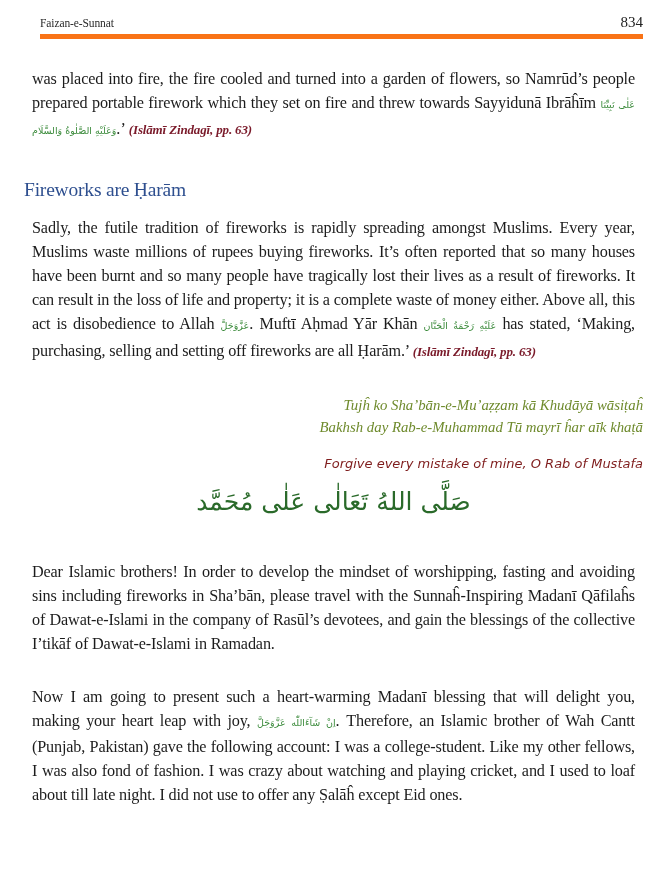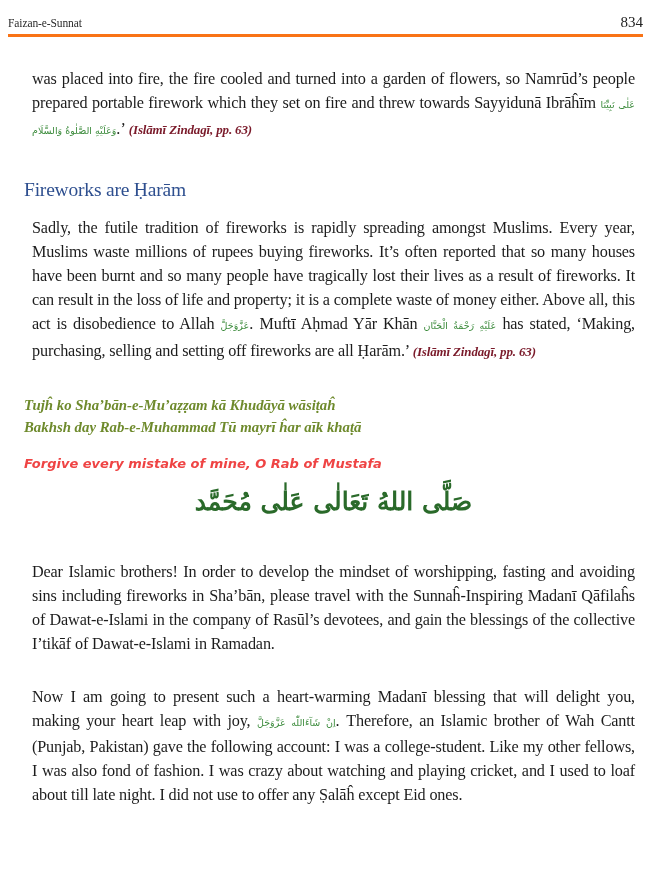--- a/index.html
+++ b/index.html
@@ -1,29 +1,29 @@
 <!DOCTYPE html>
 <html><head>
   <meta charset="utf-8">
   <style>
     html, body { margin:0; padding:0; background:#ffffff; }
     body { width:667px; height:880px; overflow:hidden; position:relative; font-family:"Liberation Serif", "DejaVu Serif", serif; color:#1c1c1c; }
-    .header { position:absolute; left:8px; right:24px; top:8px; height:26px; border-bottom:3px solid #f97316; }
+    .header { position:absolute; left:40px; right:24px; top:8px; height:26px; border-bottom:5px solid #f97316; }
     .header .book { position:absolute; left:0; bottom:5px; font-size:11.5px; color:#2a2a2a; letter-spacing:-0.1px; }
     .header .pageno { position:absolute; right:0; bottom:3px; font-size:15px; color:#222; }
     .content { position:absolute; left:24px; right:24px; top:59px; }
     p.body { margin:8px; font-size:16.2px; line-height:24.2px; text-align:justify; letter-spacing:-0.15px; }
     h2.sec { margin:0; font-size:19.5px; line-height:24px; color:#2e4f8f; font-weight:normal; letter-spacing:-0.2px; }
     .ar { color:#3a8a3a; font-family:"DejaVu Sans", sans-serif; font-size:9.5px; direction:rtl; unicode-bidi:isolate; }
     .ref { color:#7a1a2a; font-style:italic; font-size:13px; font-weight:bold; }
-    .poem { text-align:left;font-weight:bold; }
+    .poem { text-align:right; }
     .poem .ur { color:#6e8a2c; font-style:italic; font-size:14.8px; line-height:22px; }
-    .poem .en { color:#ef4444; font-style:italic; font-family:"DejaVu Sans", sans-serif; font-size:13px; line-height:19px; }
+    .poem .en { color:#7f1d1d; font-style:italic; font-family:"DejaVu Sans", sans-serif; font-size:13px; line-height:19px; }
     .salat { display:flex; justify-content:center; gap:58px; font-family:"DejaVu Serif", serif; font-size:25px; color:#2a6a2a; direction:rtl; }
-    .salat span { direction:rtl; unicode-bidi:isolate;font-weight:bold; }
+    .salat span { direction:rtl; unicode-bidi:isolate; }
     .prophet-glyph { display:inline-block; width:20px; height:17px; vertical-align:-2px; }
   </style>
 </head>
 <body>
 
 <div class="header">
   <span class="book">Faizan-e-Sunnat</span>
   <span class="pageno">834</span>
 </div>
 

